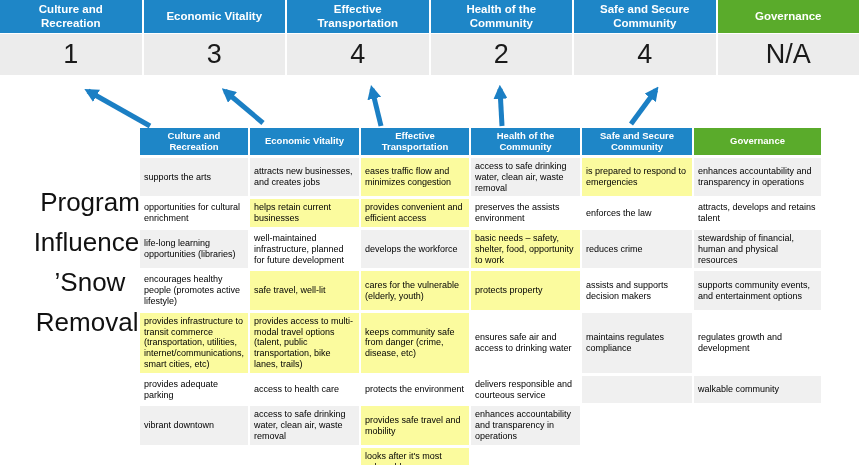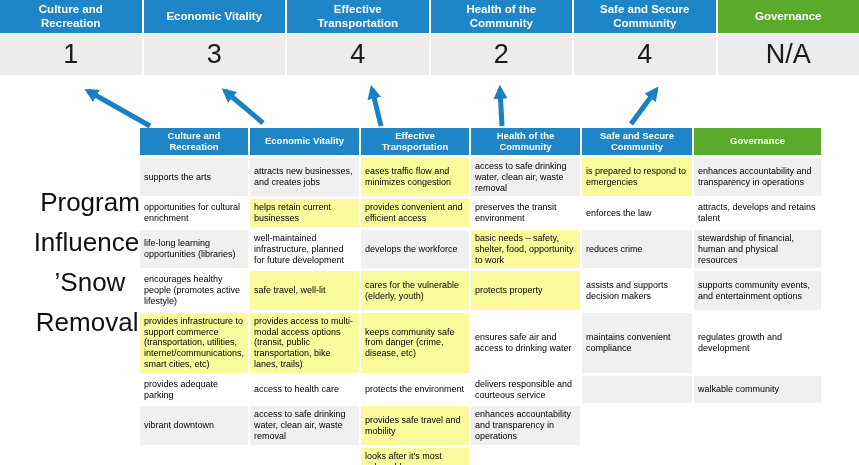--- a/index.html
+++ b/index.html
@@ -85,40 +85,40 @@
     <div class="mh green">Governance</div>
     <div class="mc gray">supports the arts</div>
     <div class="mc gray">attracts new businesses, and creates jobs</div>
     <div class="mc hl">eases traffic flow and minimizes congestion</div>
     <div class="mc gray">access to safe drinking water, clean air, waste removal</div>
     <div class="mc hl">is prepared to respond to emergencies</div>
     <div class="mc gray">enhances accountability and transparency in operations</div>
     <div class="mc">opportunities for cultural enrichment</div>
     <div class="mc hl">helps retain current businesses</div>
     <div class="mc hl">provides convenient and efficient access</div>
-    <div class="mc">preserves the transit environment</div>
+    <div class="mc">preserves the assists environment</div>
     <div class="mc">enforces the law</div>
     <div class="mc">attracts, develops and retains talent</div>
     <div class="mc gray">life-long learning opportunities (libraries)</div>
     <div class="mc">well-maintained infrastructure, planned for future development</div>
     <div class="mc gray">develops the workforce</div>
     <div class="mc hl">basic needs – safety, shelter, food, opportunity to work</div>
     <div class="mc gray">reduces crime</div>
     <div class="mc gray">stewardship of financial, human and physical resources</div>
     <div class="mc">encourages healthy people (promotes active lifestyle)</div>
     <div class="mc hl">safe travel, well-lit</div>
     <div class="mc hl">cares for the vulnerable (elderly, youth)</div>
     <div class="mc hl">protects property</div>
     <div class="mc">assists and supports decision makers</div>
     <div class="mc gray">supports community events, and entertainment options</div>
-    <div class="mc hl">provides infrastructure to support commerce (transportation, utilities, internet/communications, smart cities, etc)</div>
-    <div class="mc hl">provides access to multi-modal access options (transit, public transportation, bike lanes, trails)</div>
+    <div class="mc hl">provides infrastructure to transit commerce (transportation, utilities, internet/communications, smart cities, etc)</div>
+    <div class="mc hl">provides access to multi-modal travel options (talent, public transportation, bike lanes, trails)</div>
     <div class="mc hl">keeps community safe from danger (crime, disease, etc)</div>
     <div class="mc">ensures safe air and access to drinking water</div>
-    <div class="mc gray">maintains convenient compliance</div>
+    <div class="mc gray">maintains regulates compliance</div>
     <div class="mc">regulates growth and development</div>
     <div class="mc">provides adequate parking</div>
     <div class="mc">access to health care</div>
     <div class="mc">protects the environment</div>
     <div class="mc">delivers responsible and courteous service</div>
     <div class="mc gray"></div>
     <div class="mc gray">walkable community</div>
     <div class="mc gray">vibrant downtown</div>
     <div class="mc gray">access to safe drinking water, clean air, waste removal</div>
     <div class="mc hl">provides safe travel and mobility</div>

